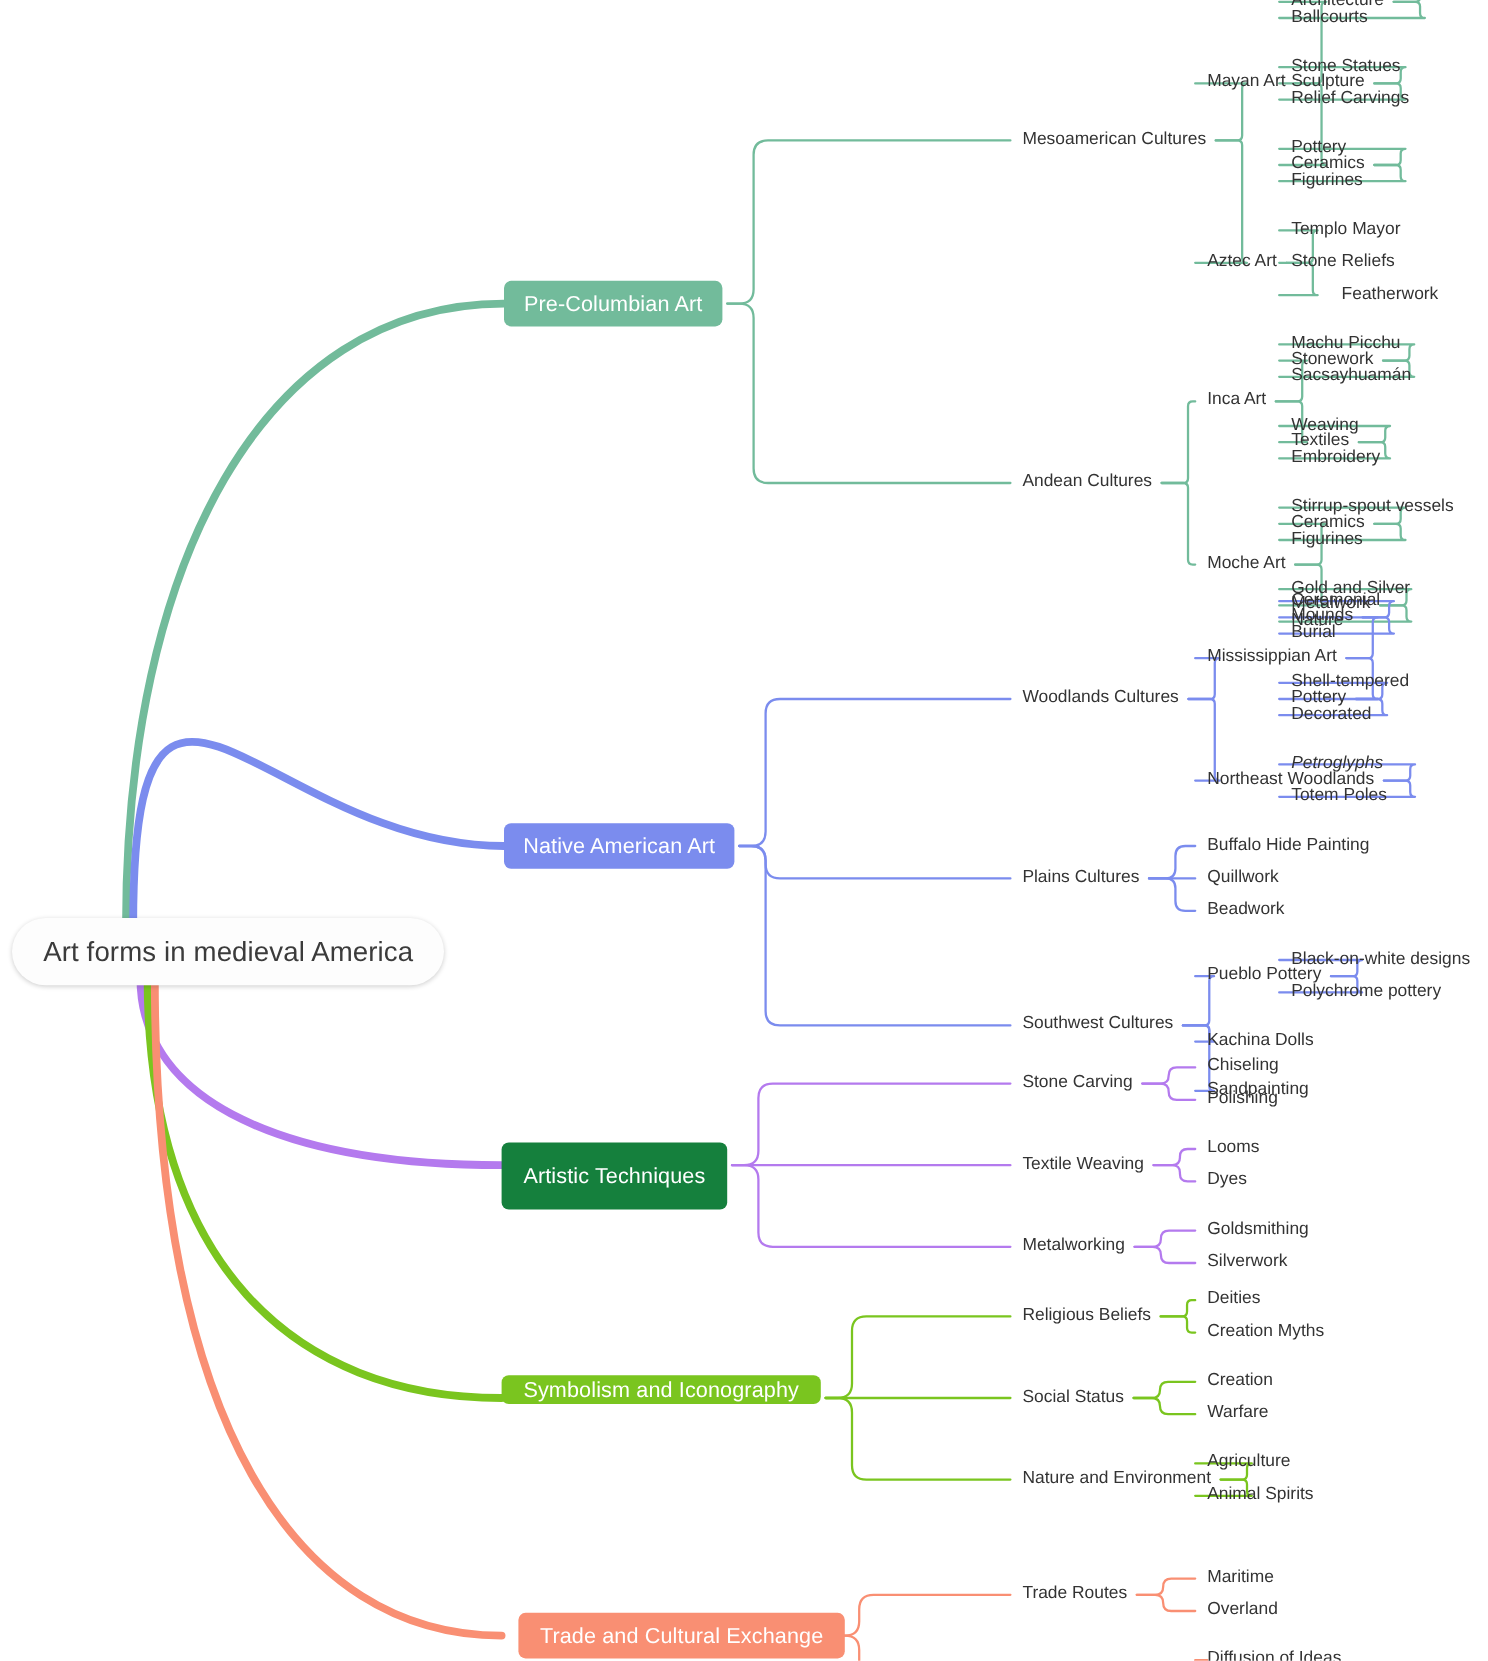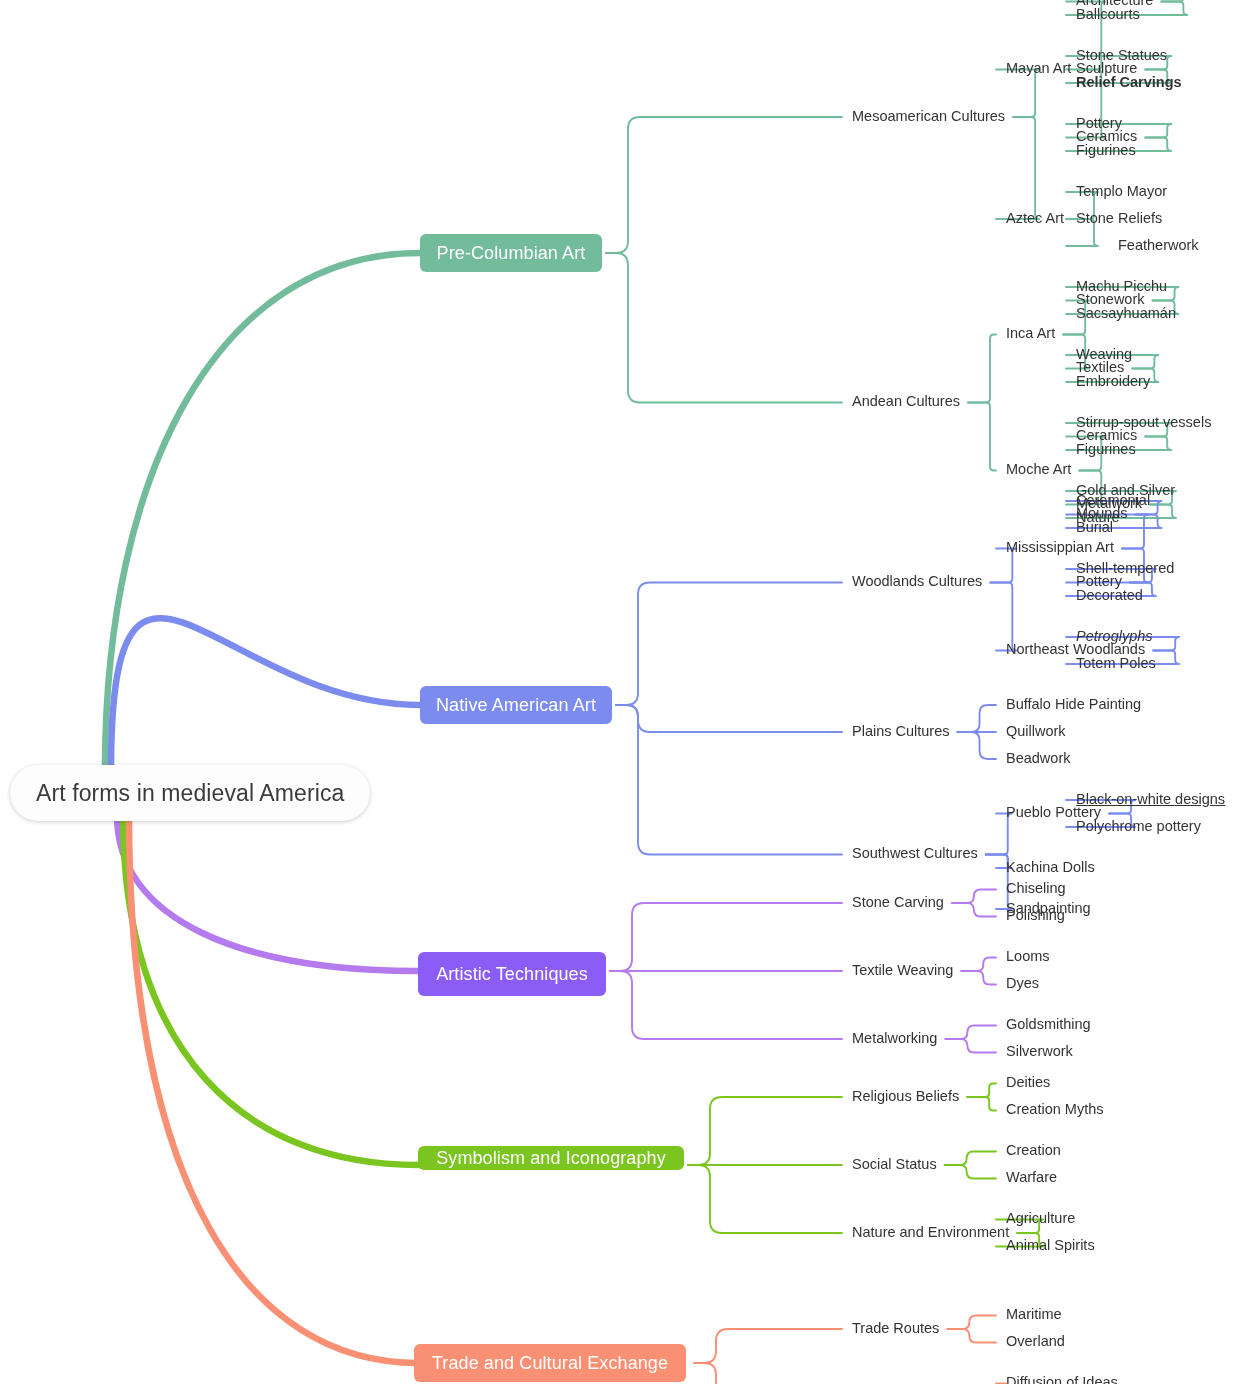--- a/index.html
+++ b/index.html
@@ -153,21 +153,21 @@
     </svg>
   <div id="mm-nodes">
       <div class="mm-node mm-root-node" style="left: 10px; top: 765px; height: 56px; min-width: 340px;">Art forms in medieval America</div>
       <div class="mm-node mm-branch-node" style="left: 420px; top: 234px; height: 38px; min-width: 182px; background: rgb(114, 187, 155);">Pre-Columbian Art</div>
       <div class="mm-label lvl2" style="left: 852px; top: 108.59px;">Mesoamerican Cultures</div>
       <div class="mm-label lvl3" style="left: 1006px; top: 61.09px;">Mayan Art</div>
       <div class="mm-label lvl4" style="left: 1076px; top: -6.91px;">Architecture</div>
       <div class="mm-label lvl4" style="left: 1076px; top: 6.59px;">Ballcourts</div>
       <div class="mm-label lvl4" style="left: 1076px; top: 61.09px;">Sculpture</div>
       <div class="mm-label lvl4" style="left: 1076px; top: 47.59px;">Stone Statues</div>
-      <div class="mm-label lvl4" style="left: 1076px; top: 74.59px; font-weight: bold;">Relief Carvings</div>
+      <div class="mm-label lvl4" style="left: 1076px; top: 74.59px;">Relief Carvings</div>
       <div class="mm-label lvl4" style="left: 1076px; top: 129.09px;">Ceramics</div>
       <div class="mm-label lvl4" style="left: 1076px; top: 115.59px;">Pottery</div>
       <div class="mm-label lvl4" style="left: 1076px; top: 142.59px;">Figurines</div>
       <div class="mm-label lvl3" style="left: 1006px; top: 210.59px;">Aztec Art</div>
       <div class="mm-label lvl4" style="left: 1076px; top: 183.59px;">Templo Mayor</div>
       <div class="mm-label lvl4" style="left: 1076px; top: 210.59px;">Stone Reliefs</div>
       <div class="mm-label lvl4" style="left: 1076px; top: 237.59px; margin-left: 42px;">Featherwork</div>
       <div class="mm-label lvl2" style="left: 852px; top: 394.09px;">Andean Cultures</div>
       <div class="mm-label lvl3" style="left: 1006px; top: 326.09px;">Inca Art</div>
       <div class="mm-label lvl4" style="left: 1076px; top: 292.09px;">Stonework</div>
@@ -194,43 +194,43 @@
       <div class="mm-label lvl4" style="left: 1076px; top: 587.59px;">Decorated</div>
       <div class="mm-label lvl3" style="left: 1006px; top: 642.09px;">Northeast Woodlands</div>
       <div class="mm-label lvl4" style="left: 1076px; top: 628.59px; font-style: italic;">Petroglyphs</div>
       <div class="mm-label lvl4" style="left: 1076px; top: 655.59px;">Totem Poles</div>
       <div class="mm-label lvl2" style="left: 852px; top: 723.59px;">Plains Cultures</div>
       <div class="mm-label lvl3" style="left: 1006px; top: 696.59px;">Buffalo Hide Painting</div>
       <div class="mm-label lvl3" style="left: 1006px; top: 723.59px;">Quillwork</div>
       <div class="mm-label lvl3" style="left: 1006px; top: 750.59px;">Beadwork</div>
       <div class="mm-label lvl2" style="left: 852px; top: 846.09px;">Southwest Cultures</div>
       <div class="mm-label lvl3" style="left: 1006px; top: 805.09px;">Pueblo Pottery</div>
-      <div class="mm-label lvl4" style="left: 1076px; top: 791.59px; text-decoration: underline;">Black-on-white designs</div>
+      <div class="mm-label lvl4" style="left: 1076px; top: 791.59px;">Black-on-white designs</div>
       <div class="mm-label lvl4" style="left: 1076px; top: 818.59px;">Polychrome pottery</div>
       <div class="mm-label lvl3" style="left: 1006px; top: 859.59px;">Kachina Dolls</div>
       <div class="mm-label lvl3" style="left: 1006px; top: 900.59px;">Sandpainting</div>
-      <div class="mm-node mm-branch-node" style="left: 418px; top: 952px; height: 44px; min-width: 188px; background: #8b5cf6;">Artistic Techniques</div>
+      <div class="mm-node mm-branch-node" style="left: 418px; top: 952px; height: 56px; min-width: 188px; background: #15803d;">Artistic Techniques</div>
       <div class="mm-label lvl2" style="left: 852px; top: 894.59px;">Stone Carving</div>
       <div class="mm-label lvl3" style="left: 1006px; top: 881.09px;">Chiseling</div>
       <div class="mm-label lvl3" style="left: 1006px; top: 908.09px;">Polishing</div>
       <div class="mm-label lvl2" style="left: 852px; top: 962.59px;">Textile Weaving</div>
       <div class="mm-label lvl3" style="left: 1006px; top: 949.09px;">Looms</div>
       <div class="mm-label lvl3" style="left: 1006px; top: 976.09px;">Dyes</div>
       <div class="mm-label lvl2" style="left: 852px; top: 1030.59px;">Metalworking</div>
       <div class="mm-label lvl3" style="left: 1006px; top: 1017.09px;">Goldsmithing</div>
       <div class="mm-label lvl3" style="left: 1006px; top: 1044.09px;">Silverwork</div>
       <div class="mm-node mm-branch-node" style="left: 418px; top: 1146px; height: 24px; min-width: 266px; background: rgb(122, 197, 31);">Symbolism and Iconography</div>
       <div class="mm-label lvl2" style="left: 852px; top: 1088.59px;">Religious Beliefs</div>
       <div class="mm-label lvl3" style="left: 1006px; top: 1075.09px;">Deities</div>
       <div class="mm-label lvl3" style="left: 1006px; top: 1102.09px;">Creation Myths</div>
       <div class="mm-label lvl2" style="left: 852px; top: 1156.59px;">Social Status</div>
       <div class="mm-label lvl3" style="left: 1006px; top: 1143.09px;">Creation</div>
       <div class="mm-label lvl3" style="left: 1006px; top: 1170.09px;">Warfare</div>
       <div class="mm-label lvl2" style="left: 852px; top: 1224.59px;">Nature and Environment</div>
       <div class="mm-label lvl3" style="left: 1006px; top: 1211.09px;">Agriculture</div>
       <div class="mm-label lvl3" style="left: 1006px; top: 1238.09px;">Animal Spirits</div>
-      <div class="mm-node mm-branch-node" style="left: 414px; top: 1344px; height: 38px; min-width: 272px; background: rgb(249, 143, 115);">Trade and Cultural Exchange</div>
+      <div class="mm-node mm-branch-node" style="left: 432px; top: 1344px; height: 38px; min-width: 272px; background: rgb(249, 143, 115);">Trade and Cultural Exchange</div>
       <div class="mm-label lvl2" style="left: 852px; top: 1320.59px;">Trade Routes</div>
       <div class="mm-label lvl3" style="left: 1006px; top: 1307.09px;">Maritime</div>
       <div class="mm-label lvl3" style="left: 1006px; top: 1334.09px;">Overland</div>
       <div class="mm-label lvl3" style="left: 1006px; top: 1375.09px;">Diffusion of Ideas</div>
     </div>
 </div>
 
 </body></html>

